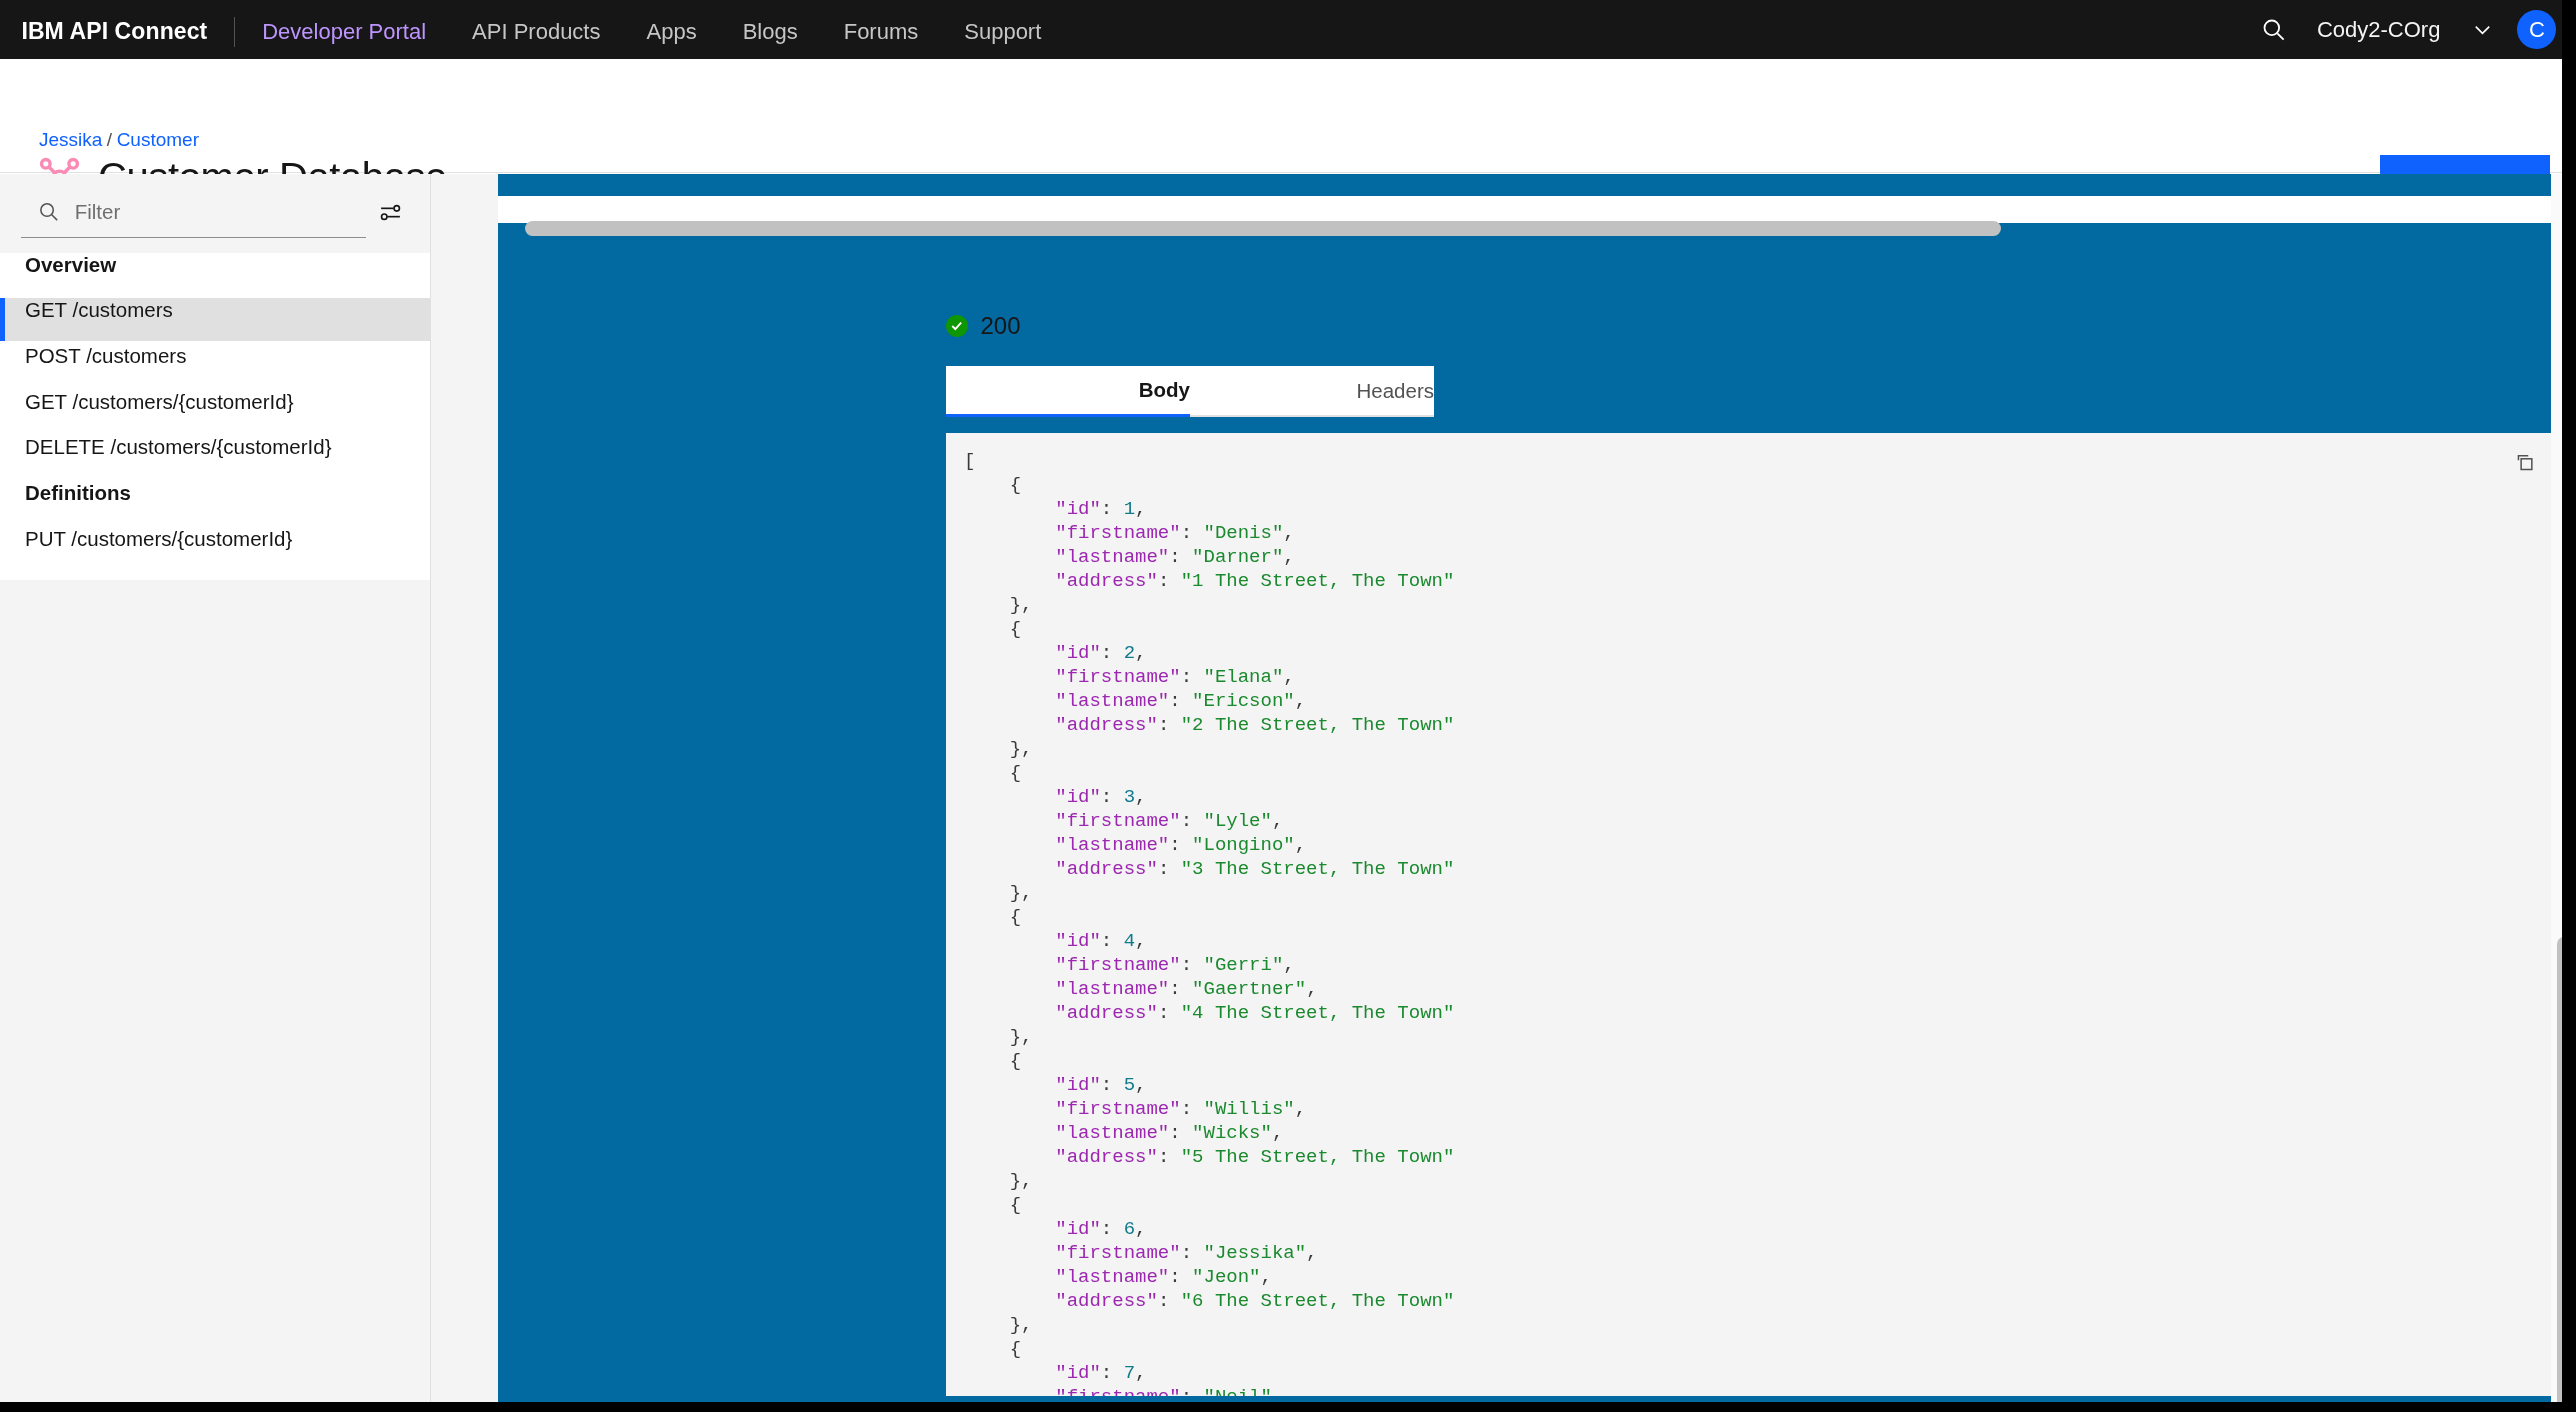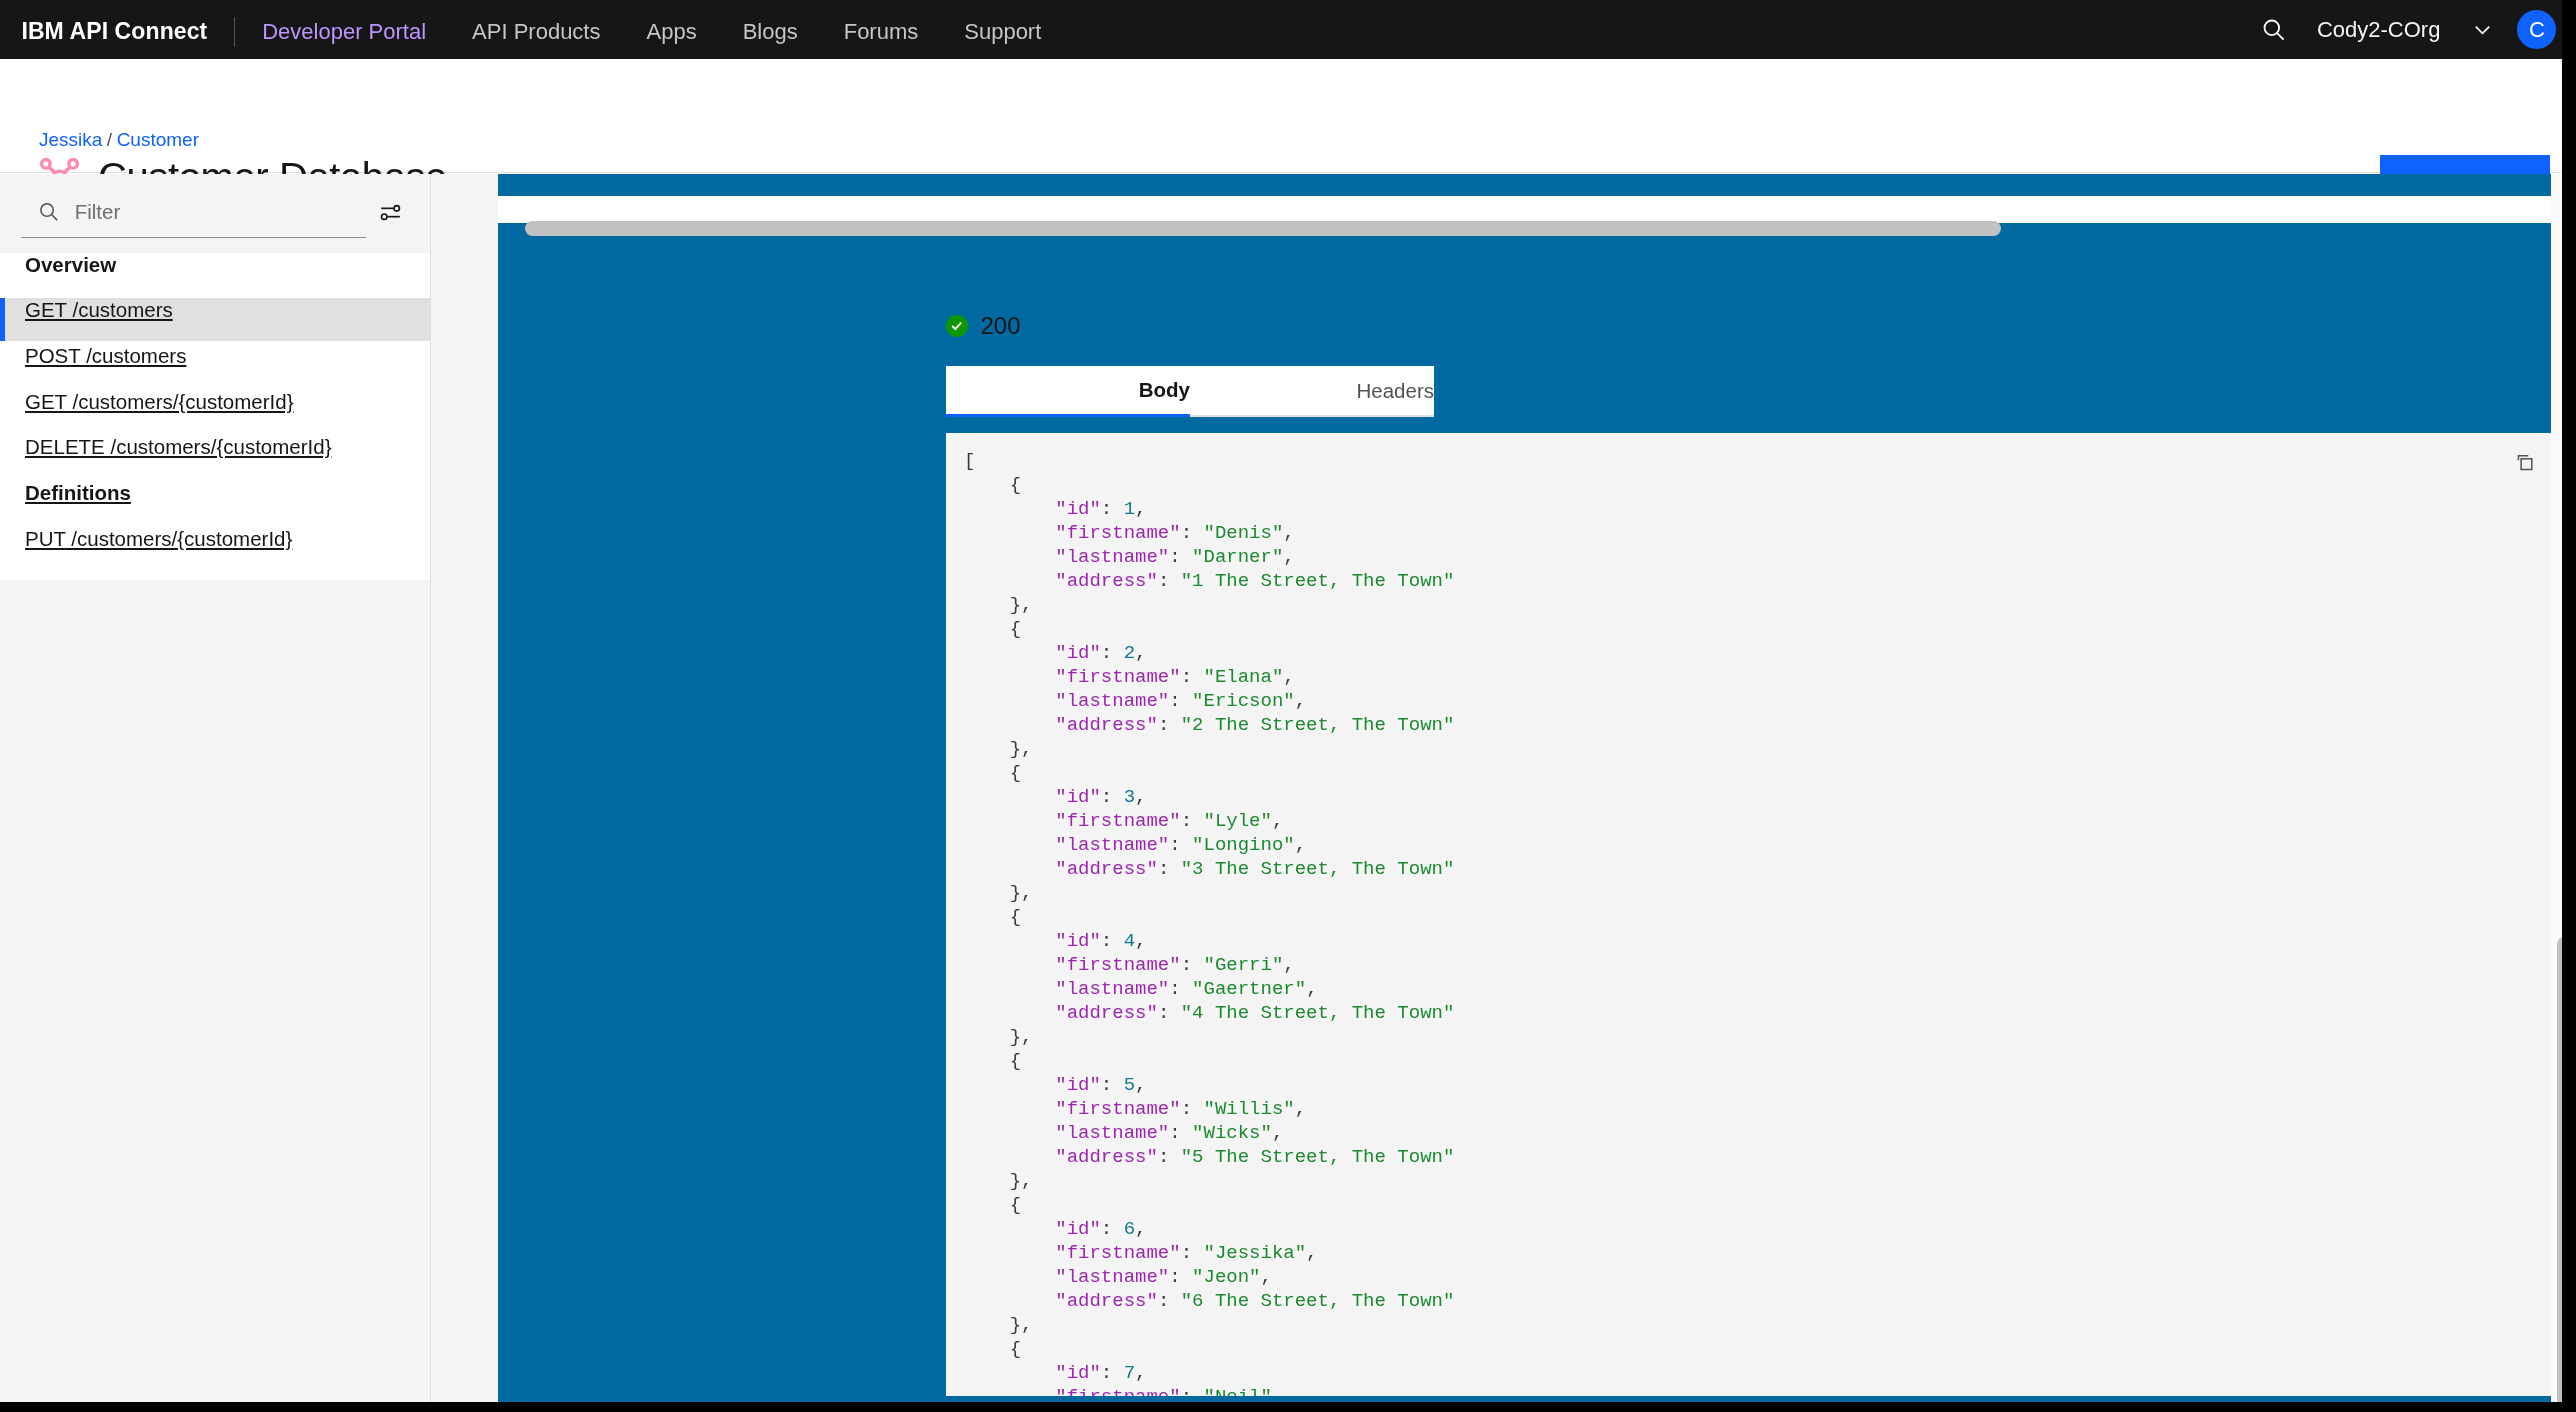--- a/index.html
+++ b/index.html
@@ -86,21 +86,21 @@
   .side-list { background: #ffffff; margin-top: 15px; }
   .side-item {
     height: 43px; display: flex; align-items: flex-start; padding-left: 25px;
     font-size: 20.5px; color: #161616; cursor: pointer; position: relative; background: #ffffff;
   }
   .side-item.header-item { font-weight: 700; }
   .side-item.active { background: #e0e0e0; }
   .side-item.active::before {
     content: ""; position: absolute; left: 0; top: 0; width: 5.4px; height: 43px; background: #0f62fe;
   }
-  .side-item.spaced { margin-top: 2.7px; text-decoration: underline; }
+  .side-item.spaced { margin-top: 2.7px; }
   .side-below { height: 10.7px; background: #ffffff; }
 
   
   .gap-strip { position: absolute; left: 432px; top: 0; width: 39px; height: 1239px; background: #f4f4f4; }
 
   
   .main {
     position: absolute; left: 498px; top: 0; width: 2066px; height: 1239px;
     background: #0369a1; overflow: hidden;
   }

